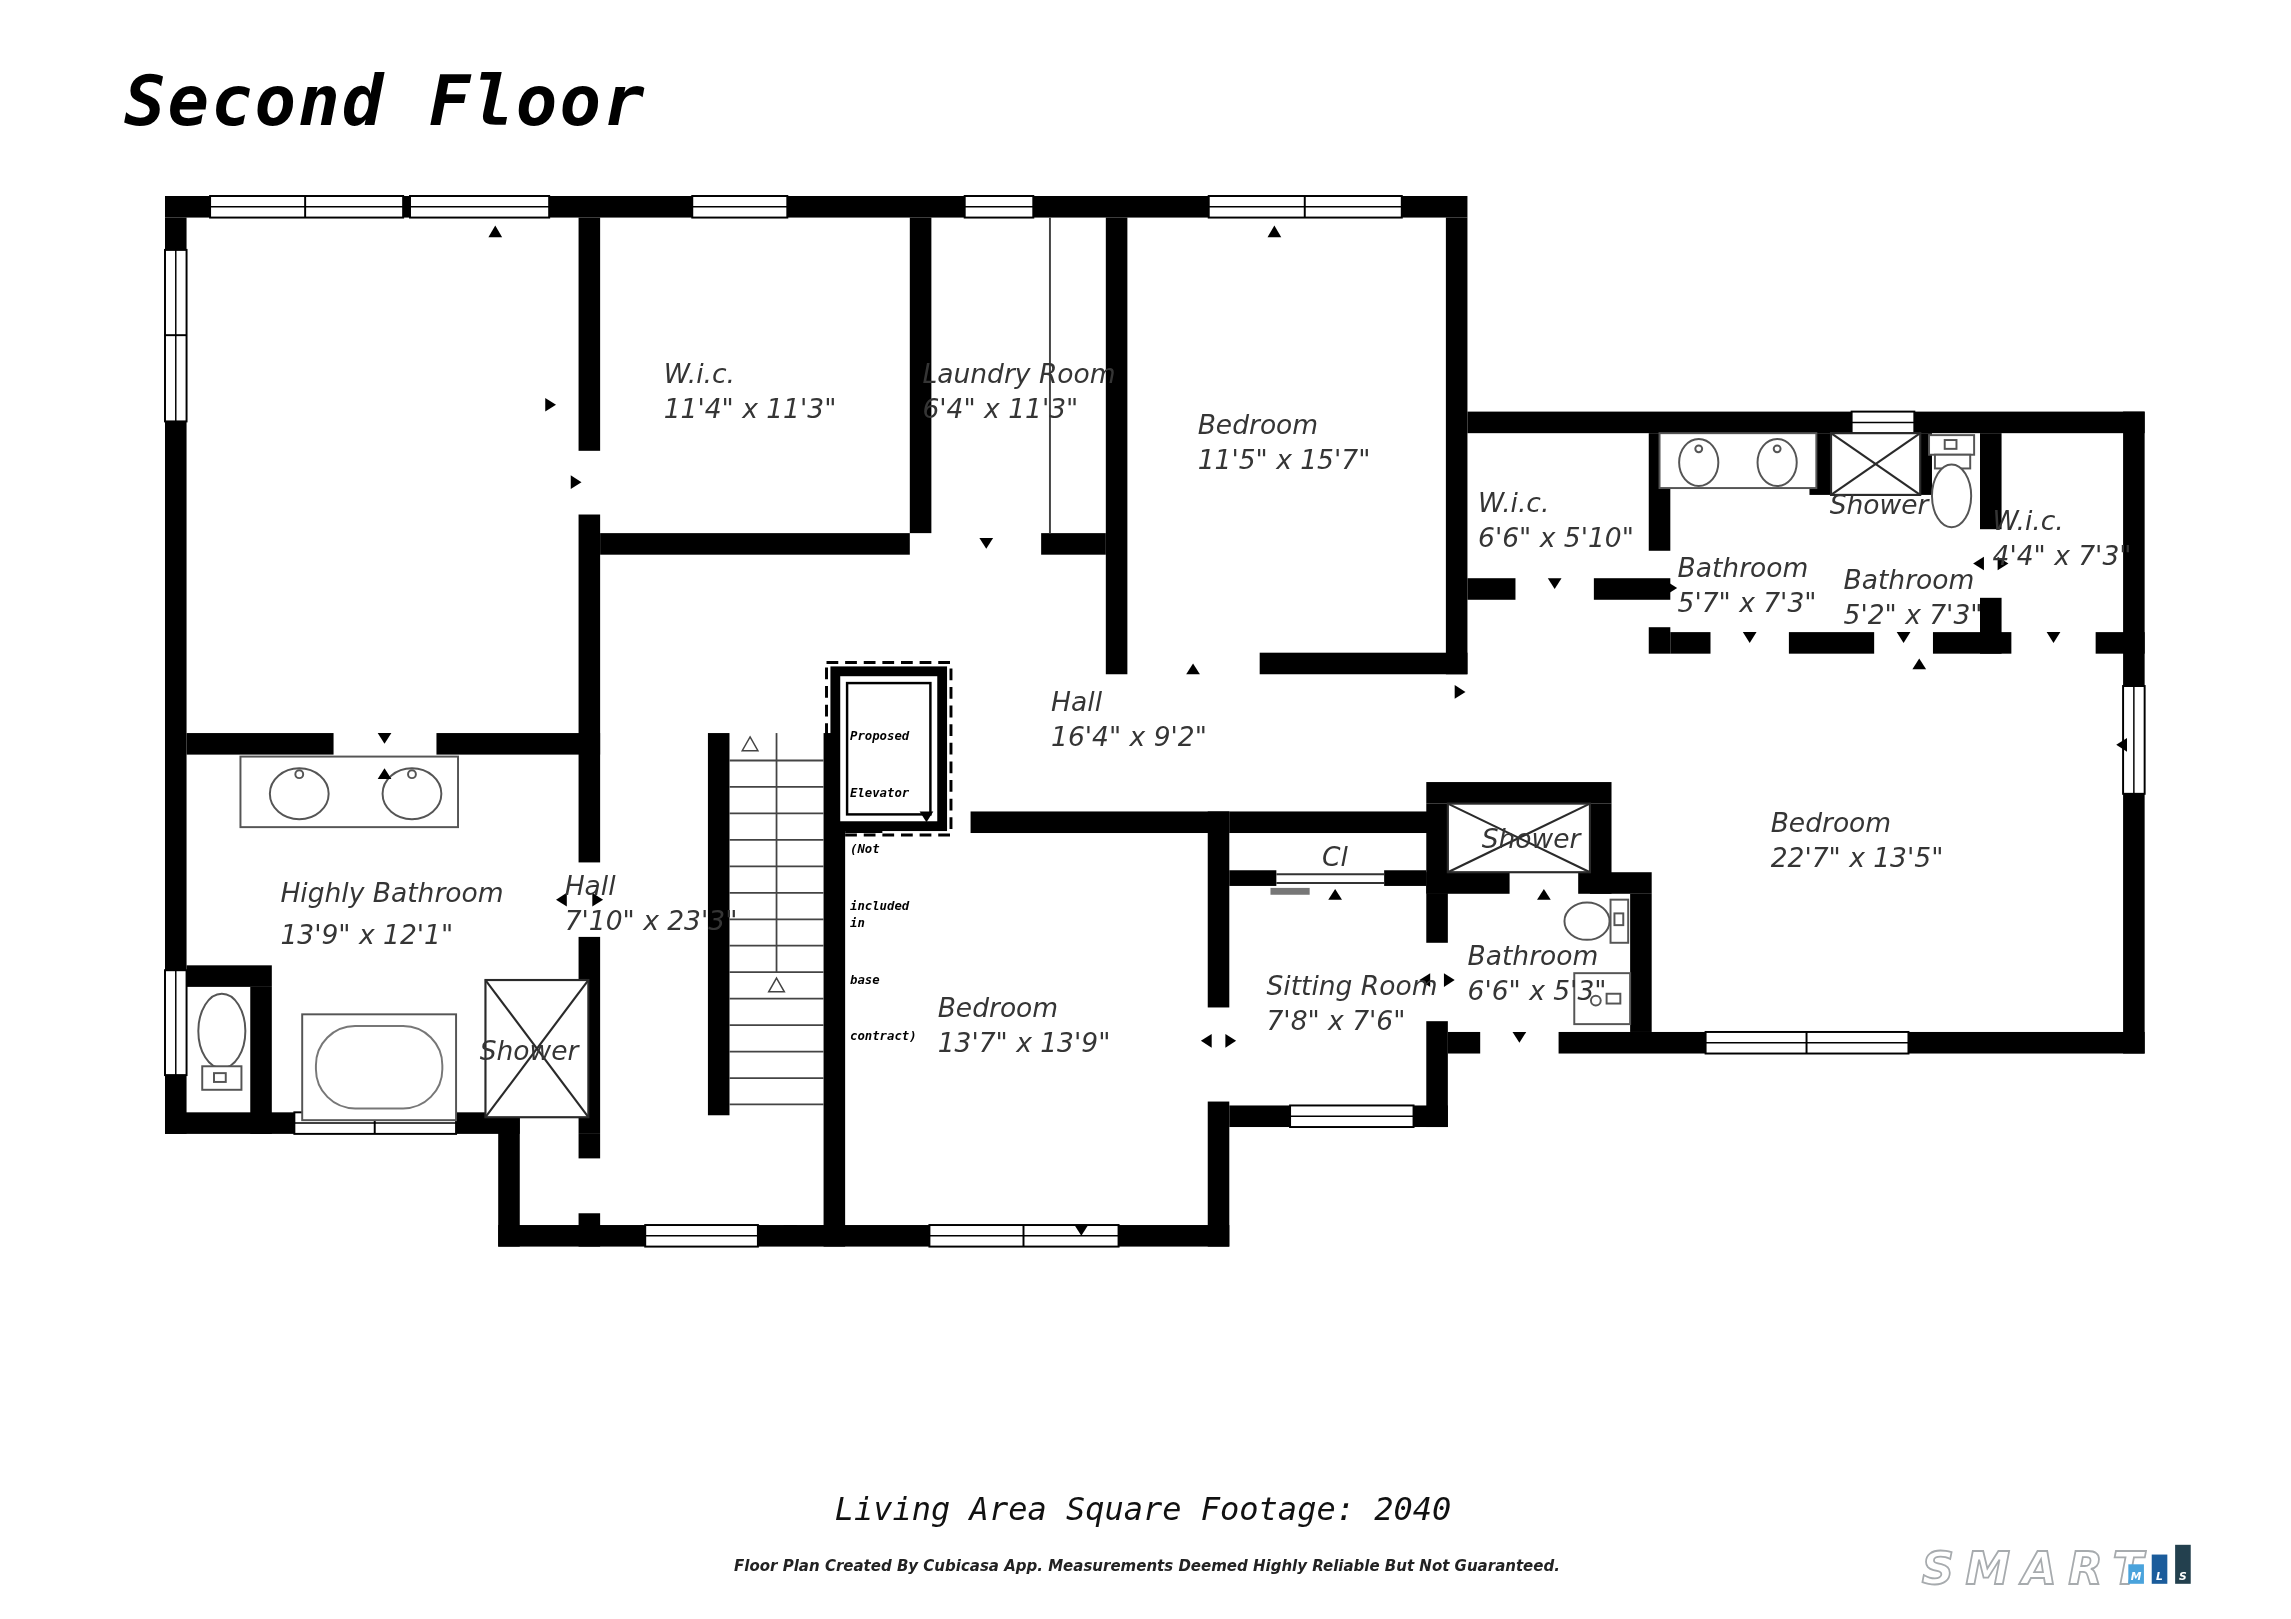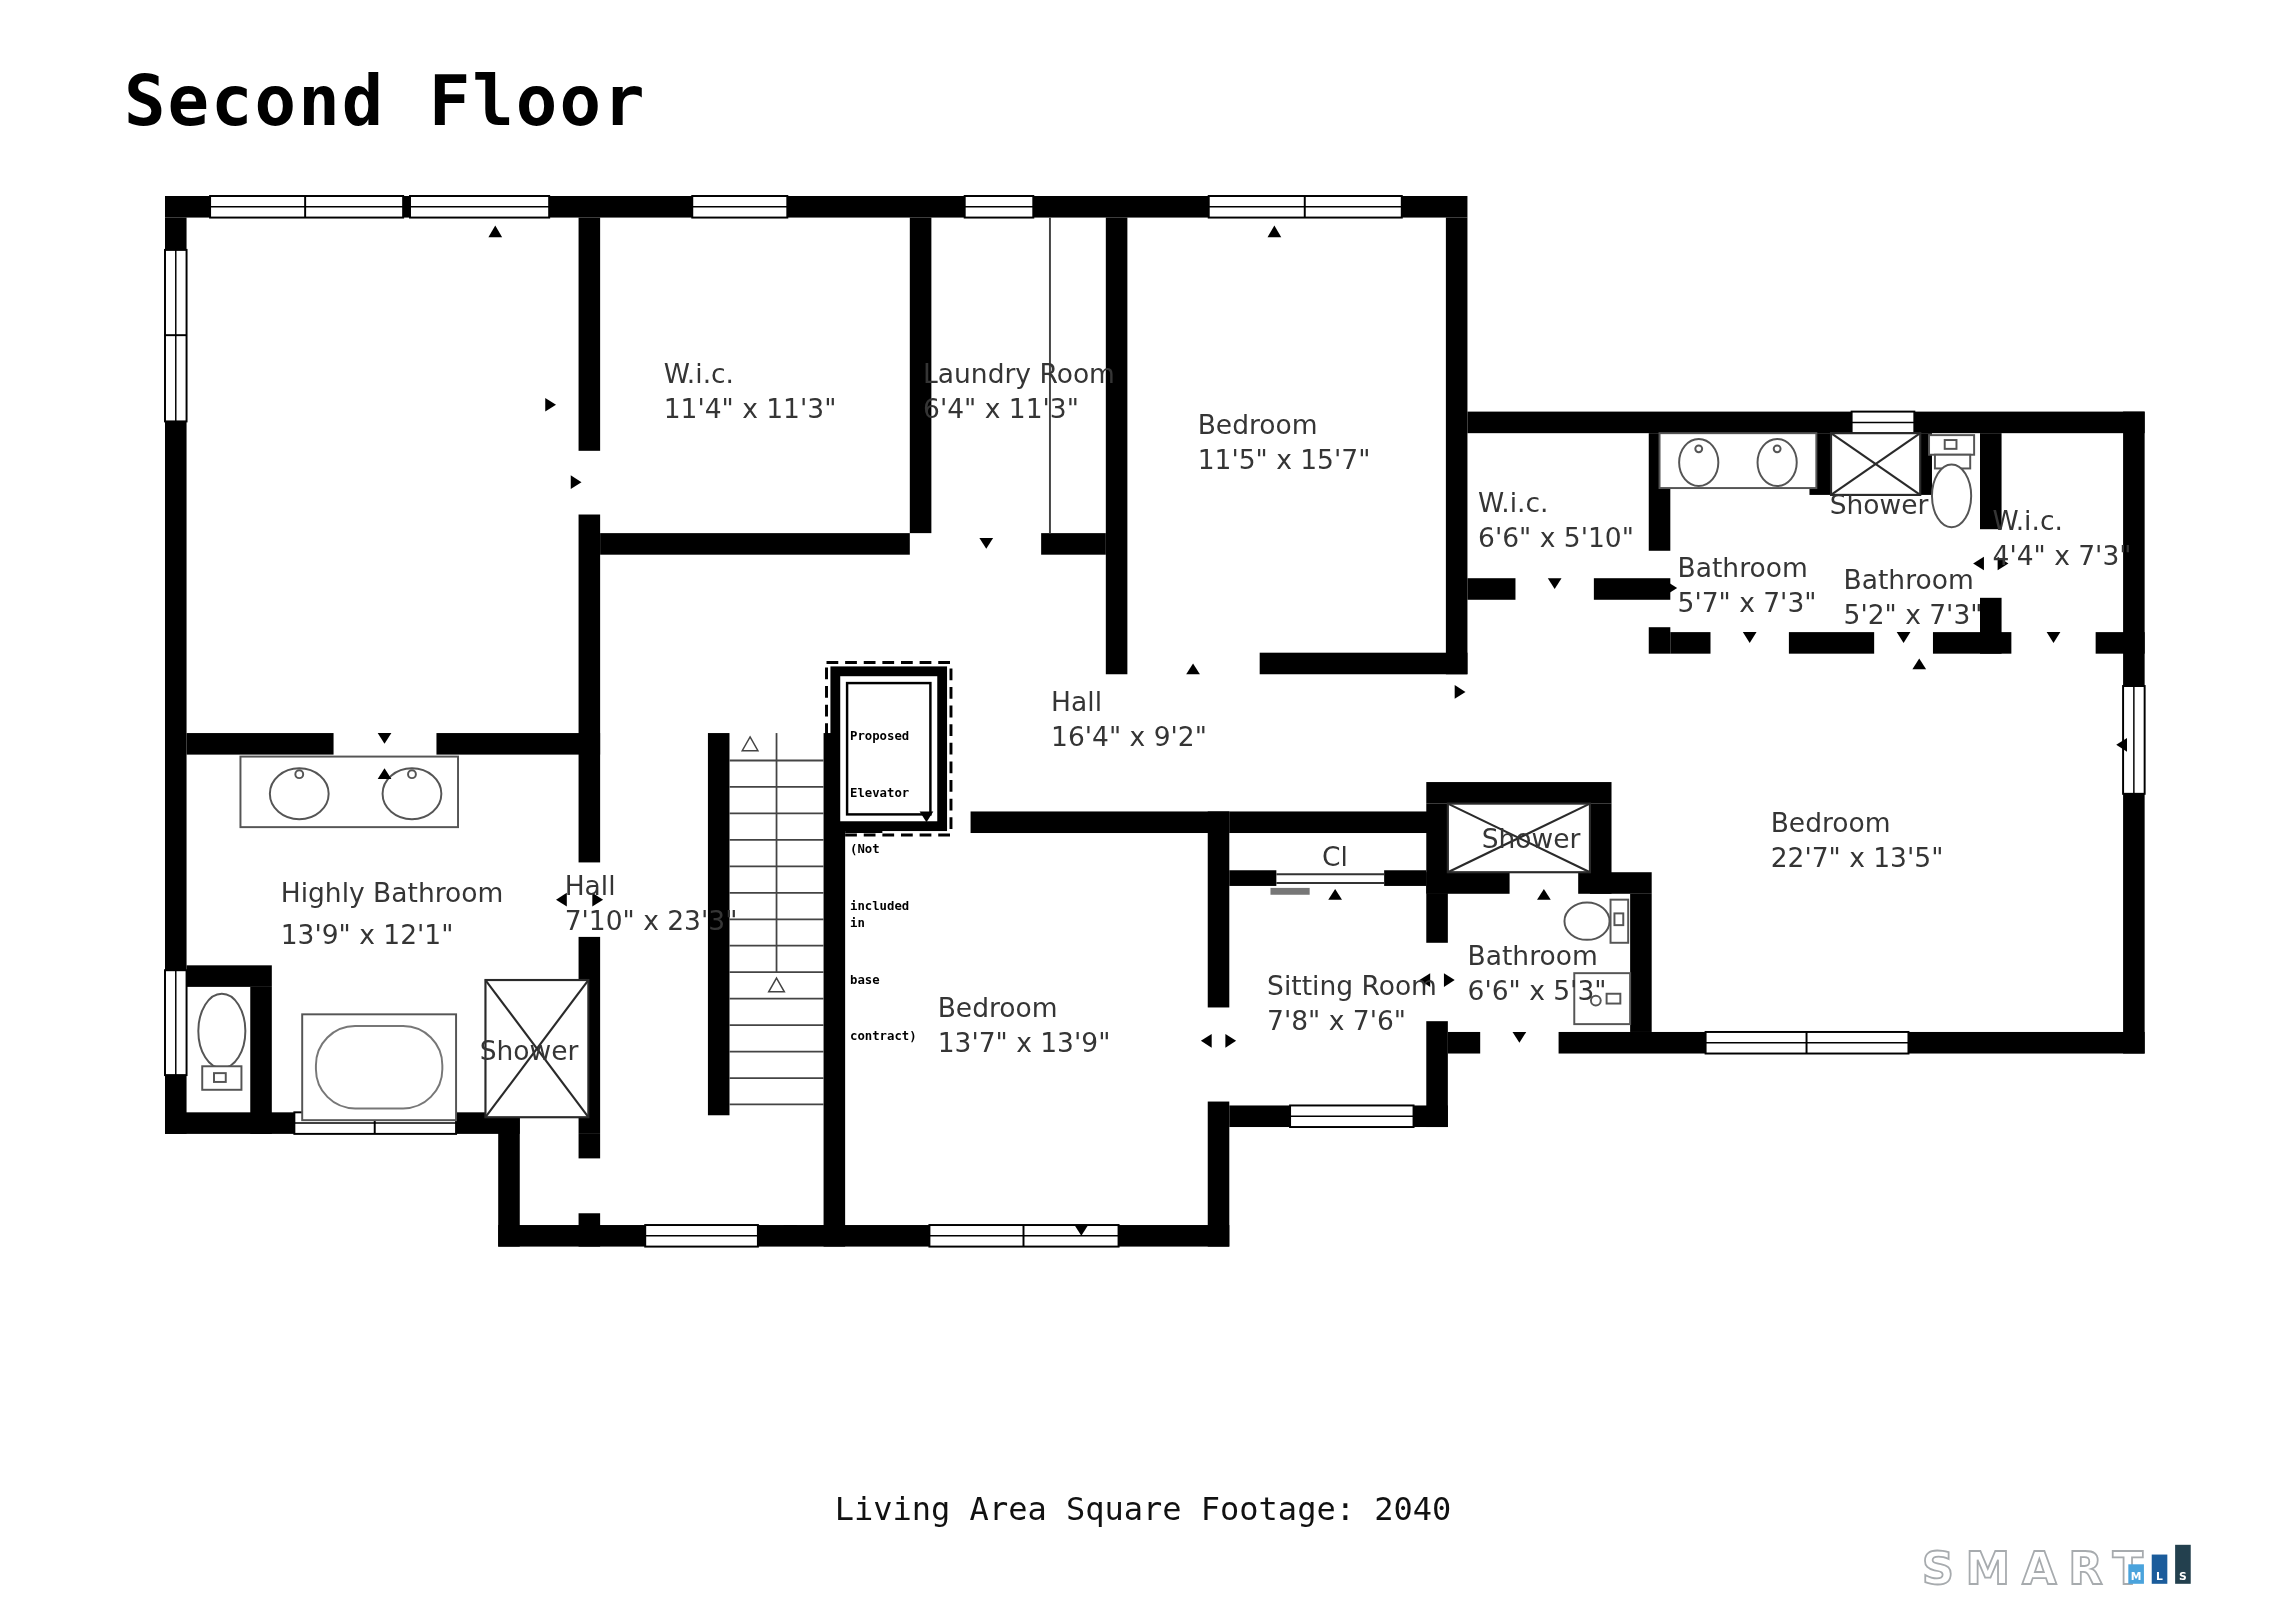--- a/index.html
+++ b/index.html
@@ -1,17 +1,17 @@
 <!DOCTYPE html>
 <html><head>
 <meta charset="utf-8">
 <style>
   html,body{margin:0;padding:0;background:#fff;}
   .canvas{position:relative;width:2292px;height:1619px;background:#fff;overflow:hidden;
-          font-family:"DejaVu Sans","Liberation Sans",sans-serif;}
+          font-family:"DejaVu Sans","Liberation Sans",sans-serif;font-style:italic;}
   .plan-svg{position:absolute;left:0;top:0;}
   .page-title{position:absolute;left:124px;top:61px;font-family:"DejaVu Sans Mono","Liberation Mono",monospace;
               font-weight:bold;font-size:69px;color:#000;letter-spacing:2px;}
   .rlabel{position:absolute;transform:translate(-50%,-50%);text-align:left;font-size:26.5px;
           color:#353535;line-height:1.32;white-space:nowrap;}
   .rlabel .nm,.rlabel .dm{display:block;}
   .wide-gap{line-height:1.6;}
   .r0{left:375px;top:483px}.r1{left:750px;top:392px}.r2{left:1019px;top:392px}
   .r3{left:1284px;top:443px}.r4{left:1556px;top:521px}.r5{left:1747px;top:586px}
   .r6{left:1879px;top:505px}.r7{left:1913px;top:598px}.r8{left:2062px;top:539px}
@@ -359,20 +359,21 @@
   <div class="elevator-note">
     <span>Proposed</span>
     <span>Elevator</span>
     <span>(Not</span>
     <span>included in</span>
     <span>base</span>
     <span>contract)</span>
   </div>
 
   <div class="footer1">Living Area Square Footage: 2040</div>
+  <div class="footer2">Floor Plan Created By Cubicasa App. Measurements Deemed Highly Reliable But Not Guaranteed.</div>
 
   <svg class="logo" width="323" height="78" viewBox="0 0 330 80">
     <text x="0" y="48" font-family="DejaVu Sans, sans-serif" font-weight="bold" font-size="46" letter-spacing="12" fill="#ffffff" stroke-width="1.8" stroke="#a7abae">SMART</text>
     <rect x="212" y="28" width="16" height="20" fill="#4aa3dc"></rect>
     <rect x="236" y="18" width="16" height="30" fill="#1b5c9b"></rect>
     <rect x="260" y="8" width="16" height="40" fill="#23404e"></rect>
     <text x="220" y="44" font-family="DejaVu Sans, sans-serif" font-weight="bold" font-size="11" fill="#ffffff" text-anchor="middle">M</text>
     <text x="244" y="44" font-family="DejaVu Sans, sans-serif" font-weight="bold" font-size="11" fill="#ffffff" text-anchor="middle">L</text>
     <text x="268" y="44" font-family="DejaVu Sans, sans-serif" font-weight="bold" font-size="11" fill="#ffffff" text-anchor="middle">S</text>
   </svg>

